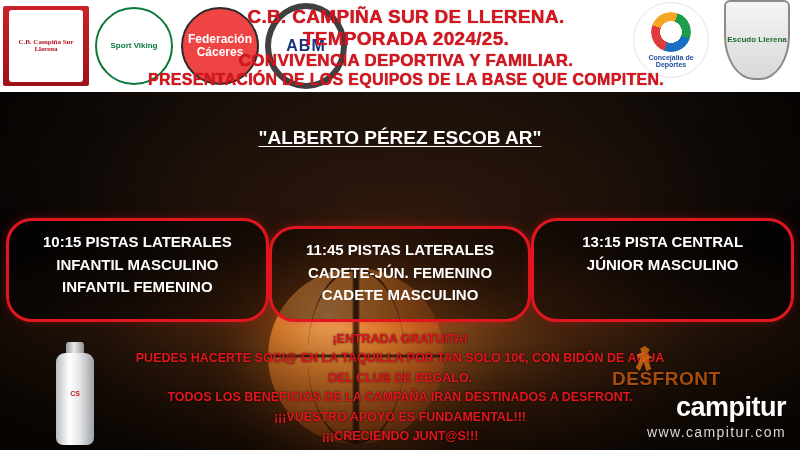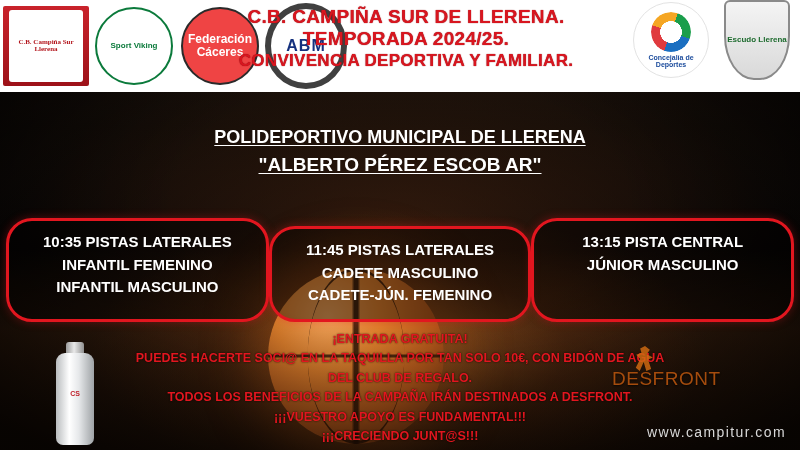--- a/index.html
+++ b/index.html
@@ -300,21 +300,21 @@
     line-height: 1;
   }
 
   
   .desfront {
     position: absolute;
     left: 612px;
     top: 368px;
     width: 120px;
     color: #b2520e;
-    font-weight: normal;
+    font-weight: bold;
     font-size: 19px;
     letter-spacing: .5px;
     opacity: .92;
     text-shadow: 0 1px 2px rgba(0,0,0,.8);
   }
   .desfront .runner {
     position: absolute;
     left: 22px; top: -22px;
     width: 22px; height: 26px;
     background: #d06a12;
@@ -384,37 +384,37 @@
     </div>
     <div class="logo-box">
       <div class="shield">Escudo Llerena</div>
     </div>
   </div>
 
   <div class="headline">
     <div class="l1">C.B. CAMPIÑA SUR DE LLERENA.</div>
     <div class="l2">TEMPORADA 2024/25.</div>
     <div class="l3">CONVIVENCIA DEPORTIVA Y FAMILIAR.</div>
+    <div class="l4">PRESENTACIÓN DE LOS EQUIPOS DE LA BASE QUE COMPITEN.</div>
   </div>
 
   <div class="subhead">
-    <div class="s2">POLIDEPORTIVO MUNICIPAL DE LLERENA</div>
     <div class="s3">"ALBERTO PÉREZ ESCOB AR"</div>
   </div>
 
   <div class="boxes">
     <div class="sched-box">
-      <div>10:35 PISTAS LATERALES</div>
+      <div>10:15 PISTAS LATERALES</div>
+      <div>INFANTIL MASCULINO</div>
       <div>INFANTIL FEMENINO</div>
-      <div>INFANTIL MASCULINO</div>
     </div>
     <div class="sched-box mid">
       <div>11:45 PISTAS LATERALES</div>
+      <div>CADETE-JÚN. FEMENINO</div>
       <div>CADETE MASCULINO</div>
-      <div>CADETE-JÚN. FEMENINO</div>
     </div>
     <div class="sched-box">
       <div>13:15 PISTA CENTRAL</div>
       <div>JÚNIOR MASCULINO</div>
     </div>
   </div>
 
   <div class="promo">
     <div>¡ENTRADA GRATUITA!</div>
     <div>PUEDES HACERTE SOCI@ EN LA TAQUILLA POR TAN SOLO 10€, CON BIDÓN DE AGUA</div>
@@ -429,16 +429,17 @@
     <div class="body"></div>
     <div class="label">CS</div>
   </div>
 
   <div class="desfront">
     <span class="runner"></span>
     <span>DESFRONT</span>
   </div>
 
   <div class="campitur">
+    <div class="name">campitur</div>
     <div class="url">www.campitur.com</div>
   </div>
 
 </div>
 
 </body></html>

